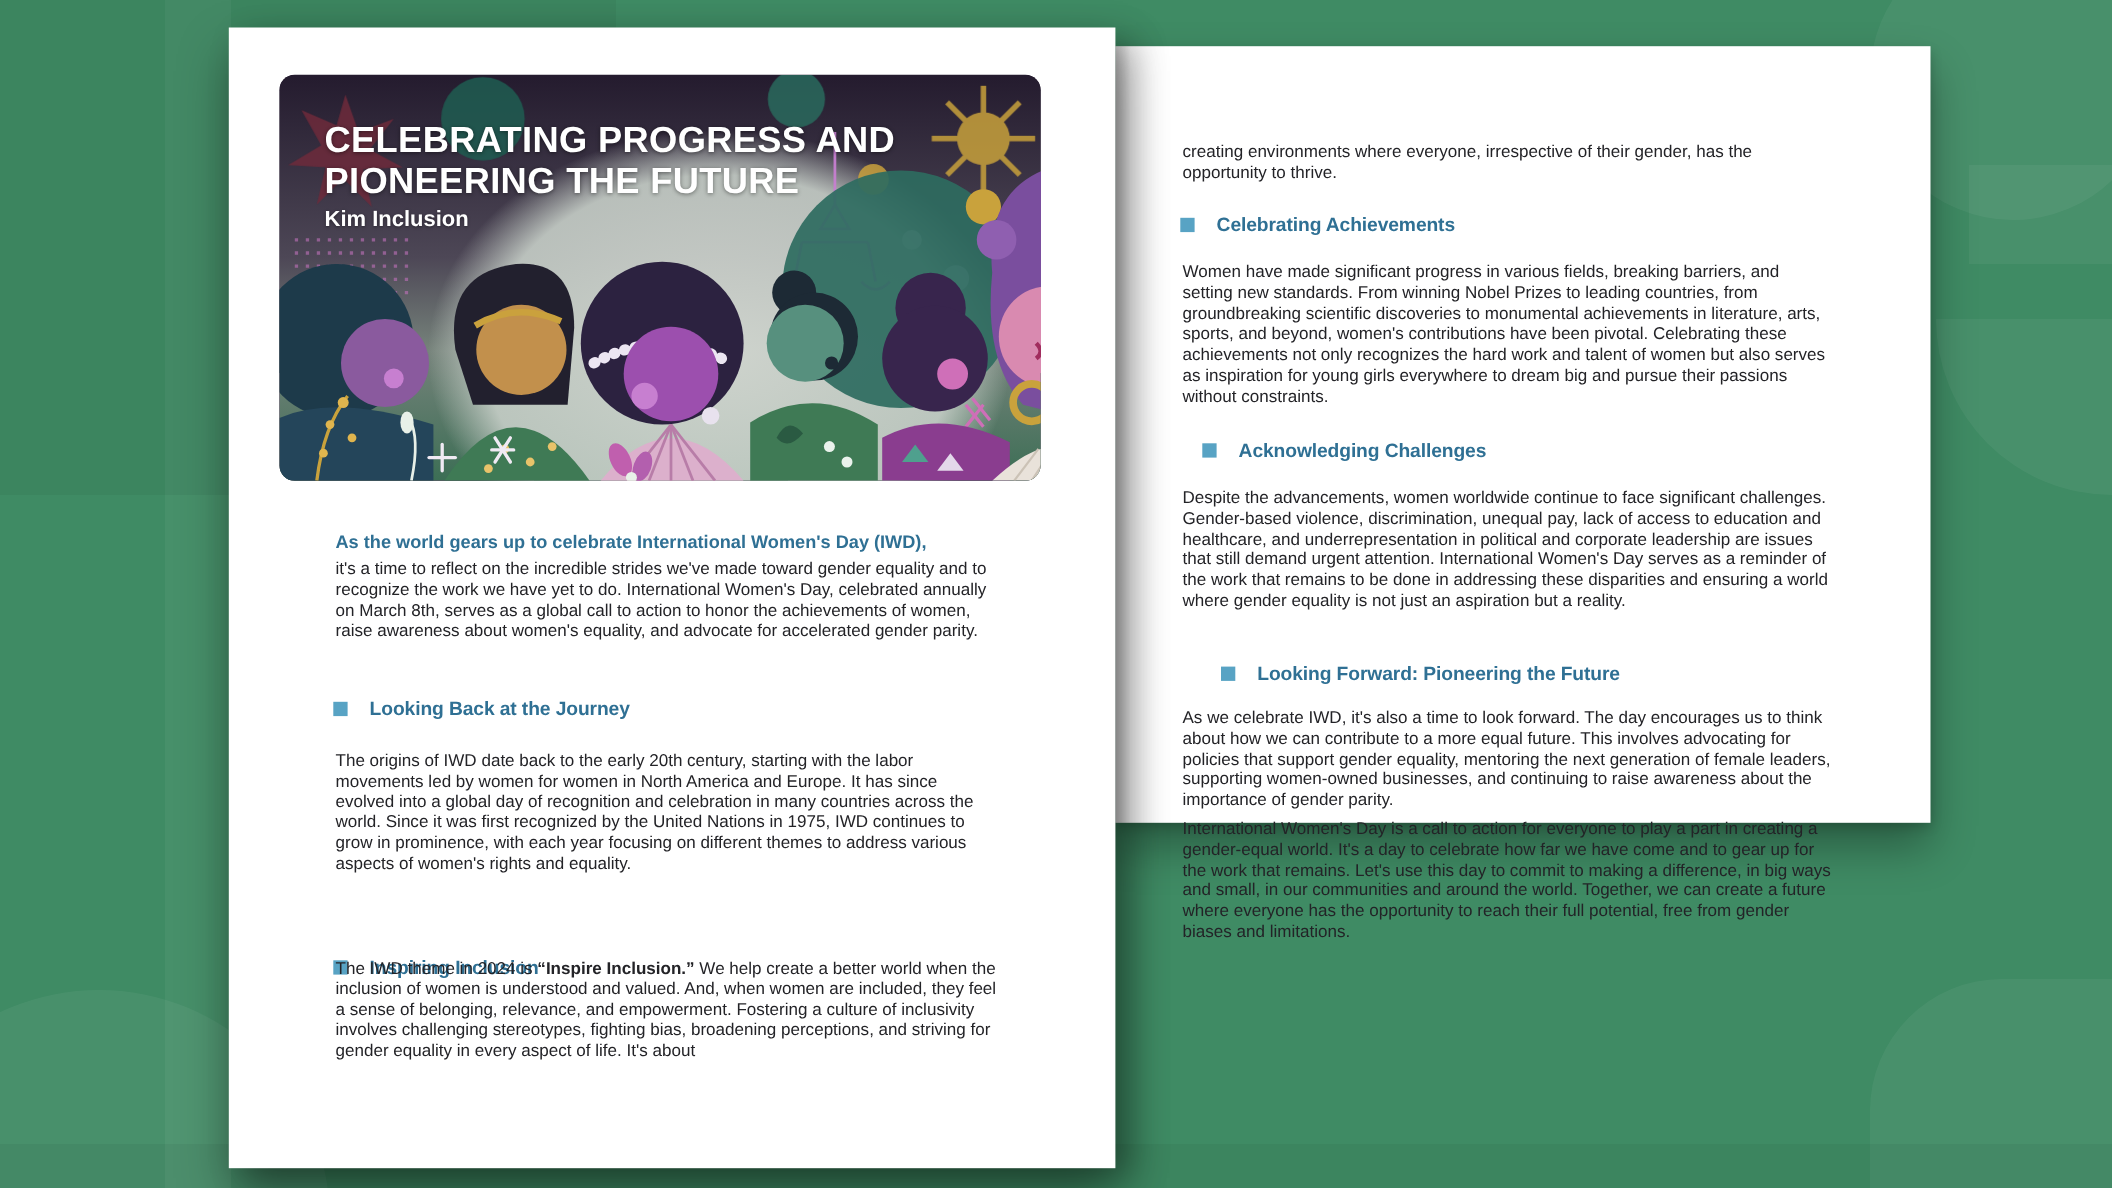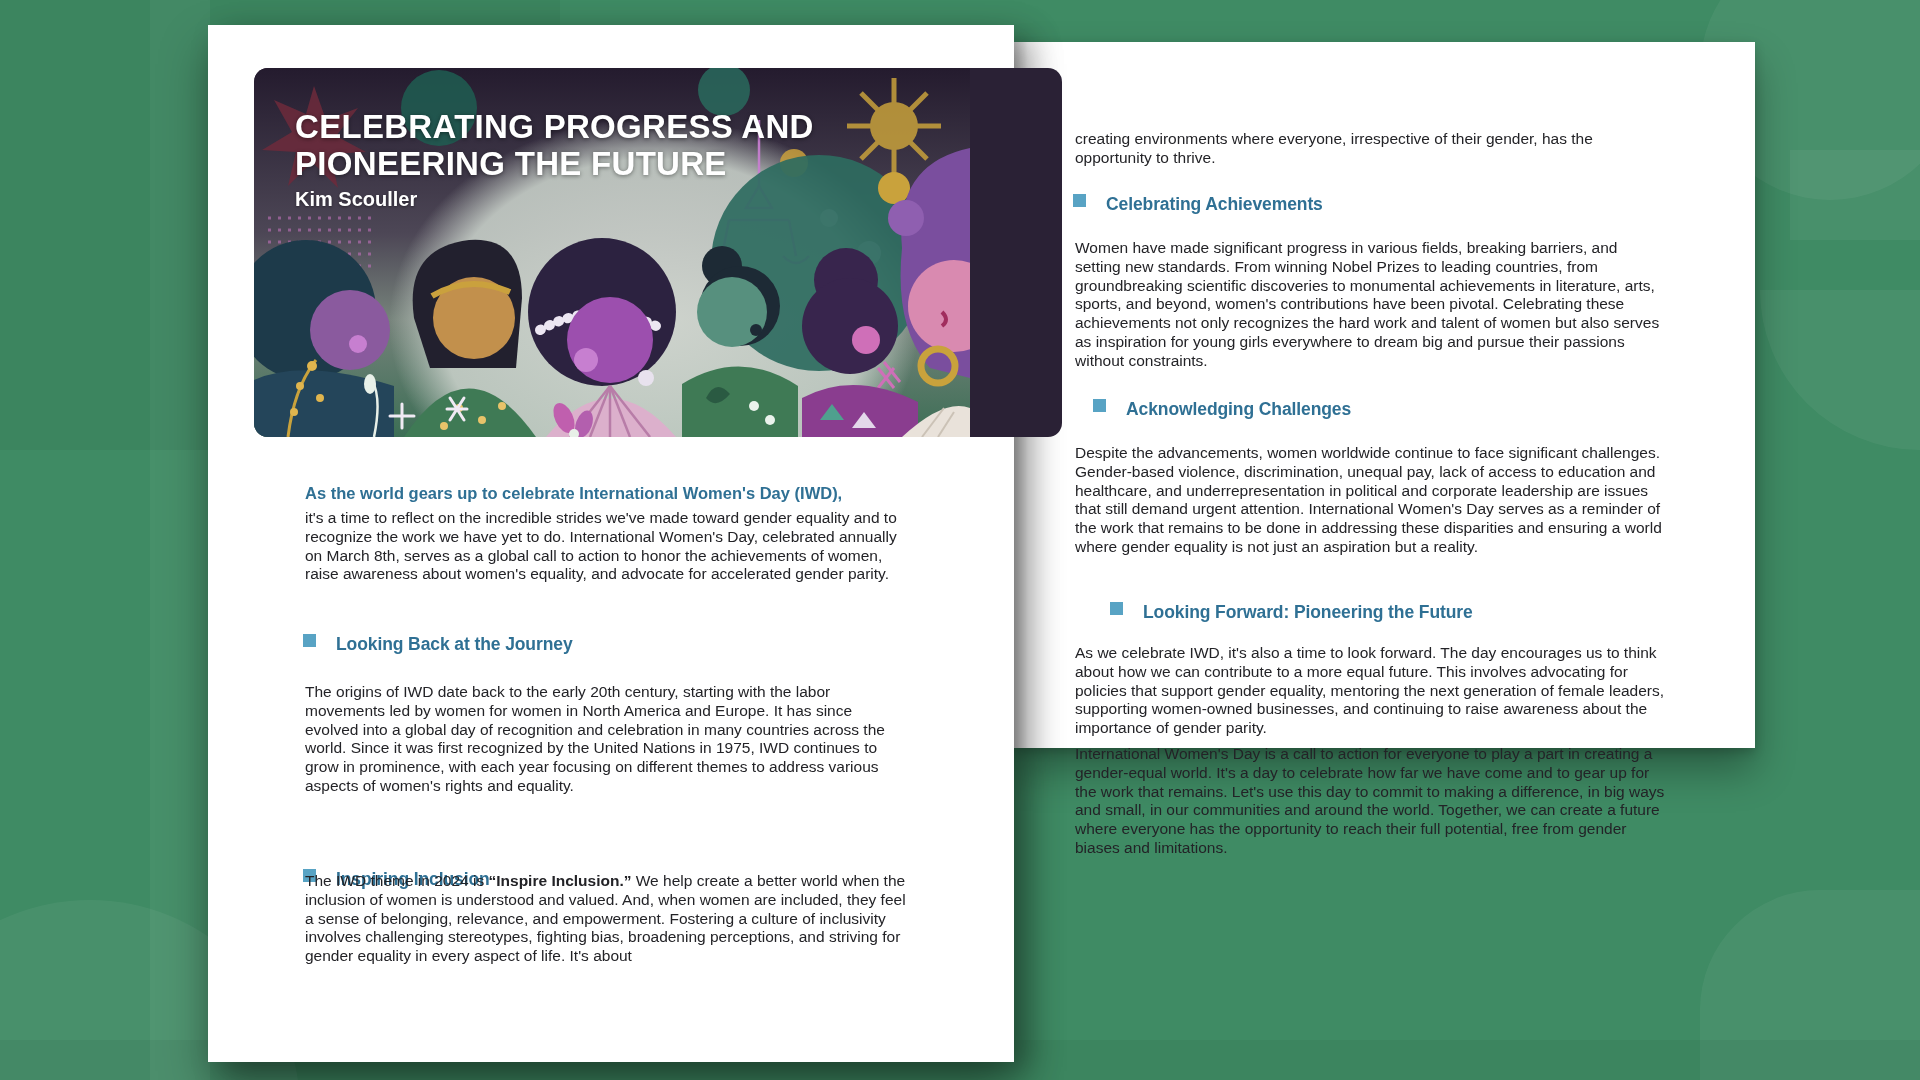--- a/index.html
+++ b/index.html
@@ -26,21 +26,21 @@
     box-shadow:16px 10px 30px rgba(0,0,0,0.30), 0 24px 44px rgba(0,0,0,0.35);
   }
   
   .page-back::before {
     content:""; position:absolute; left:0; top:0; bottom:0; width:14px;
     background:linear-gradient(to right, rgba(0,0,0,0.16), rgba(0,0,0,0));
   }
 
   
   .hero {
-    position:absolute; left:46px; top:43px; width:808px; height:369px;
+    position:absolute; left:46px; top:43px; width:692px; height:369px;
     border-radius:14px; overflow:hidden; background:#2a2135;
   }
   .hero svg { position:absolute; left:0; top:0; }
   .hero-text { position:absolute; left:41px; top:40px; right:30px; }
   .hero-title {
     color:#ffffff; font-size:33px; line-height:37px; font-weight:800;
     letter-spacing:0.3px; text-shadow:0 1px 4px rgba(0,0,0,0.45);
   }
   .hero-subtitle {
     margin-top:13px; color:#45a8d9; font-size:27px; font-weight:500;
@@ -52,21 +52,21 @@
   }
 
   
   .tblock { position:absolute; }
   .lead {
     color:#2f7094; font-weight:700; font-size:16.5px; line-height:22px; width:620px;
   }
   .para {
     color:#232327; font-size:15.5px; line-height:18.8px; width:592px;
   }
-  .h2 { display:flex; }
+  .h2 { display:flex; align-items:center; }
   .bullet {
     width:13px; height:13px; background:#58a3c4; margin-right:20px; flex:0 0 auto;
   }
   .h2-label { color:#2f7094; font-weight:700; font-size:17.5px; letter-spacing:-0.1px; }
   .bold-inline { font-weight:700; }
 </style>
 </head>
 <body>
 
 <div class="bg-band" style="left:150px;"></div>
@@ -251,21 +251,21 @@
         <ellipse cx="330" cy="356" rx="8" ry="14" fill="#b35fae" transform="rotate(20 330 356)"></ellipse>
         <circle cx="320" cy="366" r="5" fill="#e8f0e8"></circle>
       </g>
     </svg>
 
     <div class="hero-text">
       <div class="hero-title">
         <div>CELEBRATING PROGRESS AND</div>
         <div>PIONEERING THE FUTURE</div>
       </div>
-      <div class="hero-author">Kim Scouller</div>
+      <div class="hero-author">Kim Inclusion</div>
     </div>
   </div>
 
   <div class="tblock lead" style="left:97px; top:457px;">As the world gears up to celebrate International Women's Day (IWD),</div>
   <div class="tblock para" style="left:97px; top:484px;">it's a time to reflect on the incredible strides we've made toward gender equality and to recognize the work we have yet to do. International Women's Day, celebrated annually on March 8th, serves as a global call to action to honor the achievements of women, raise awareness about women's equality, and advocate for accelerated gender parity.</div>
 
   <div class="tblock h2" style="left:95px; top:609px;">
     <span class="bullet"></span>
     <span class="h2-label">Looking Back at the Journey</span>
   </div>

